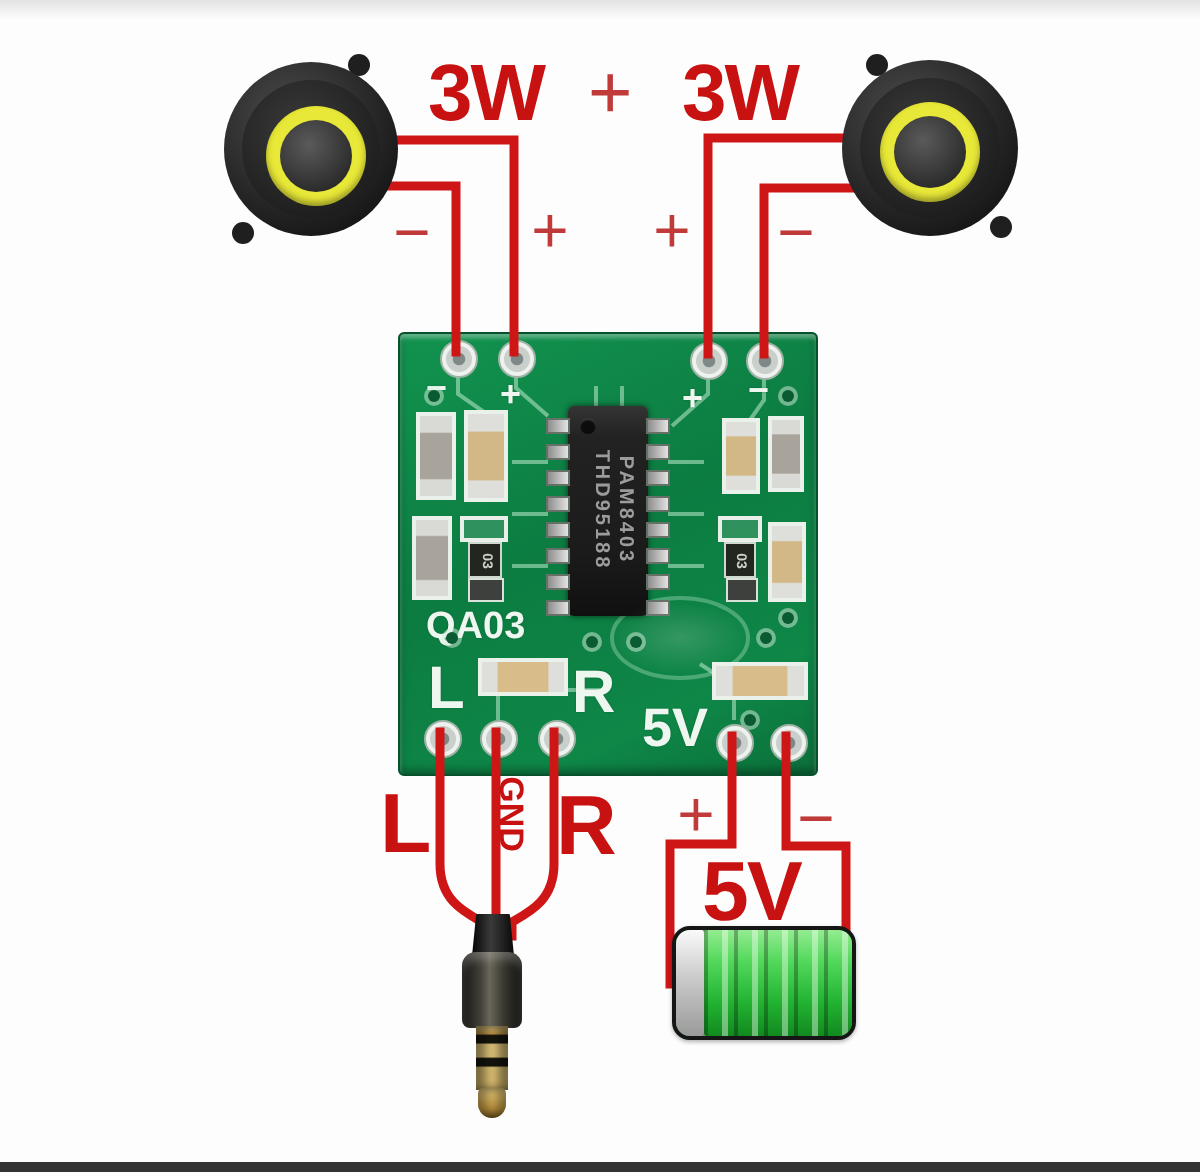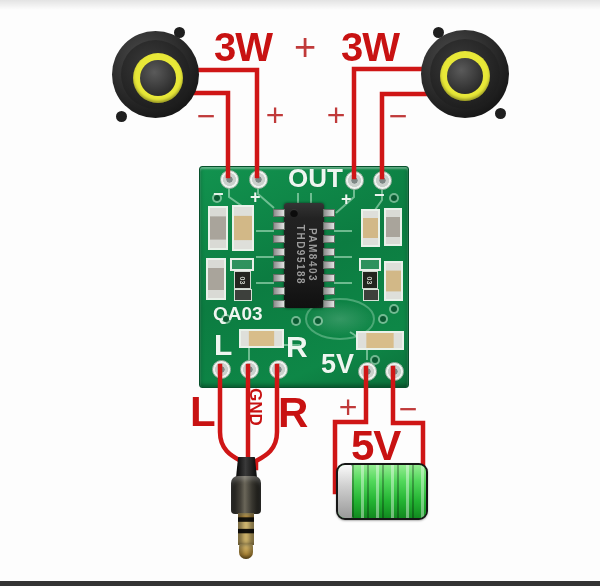--- a/index.html
+++ b/index.html
@@ -109,21 +109,20 @@
           <path d="M167,193 V176 L150,165"></path>
       </g>
       <ellipse cx="140" cy="152" rx="34" ry="20" fill="none" stroke="rgba(190,235,205,0.35)" stroke-width="2"></ellipse>
     </svg>
 
     <div class="pad" style="left:20px;top:3px"></div>
     <div class="pad" style="left:49px;top:3px"></div>
     <div class="pad" style="left:145px;top:4px"></div>
     <div class="pad" style="left:173px;top:4px"></div>
 
-    <div class="silk" style="left:88px;top:-2px;font-size:26px">OUT</div>
     <div class="silk" style="left:13px;top:18px;font-size:18px">−</div>
     <div class="silk" style="left:50px;top:21px;font-size:18px">+</div>
     <div class="silk" style="left:141px;top:23px;font-size:18px">+</div>
     <div class="silk" style="left:174px;top:19px;font-size:18px">−</div>
 
     <div class="ic">
       <div class="icdot"></div>
       <div class="icpin" style="left:-11px;top:6px"></div>
       <div class="icpin" style="left:-11px;top:19px"></div>
       <div class="icpin" style="left:-11px;top:32px"></div>

